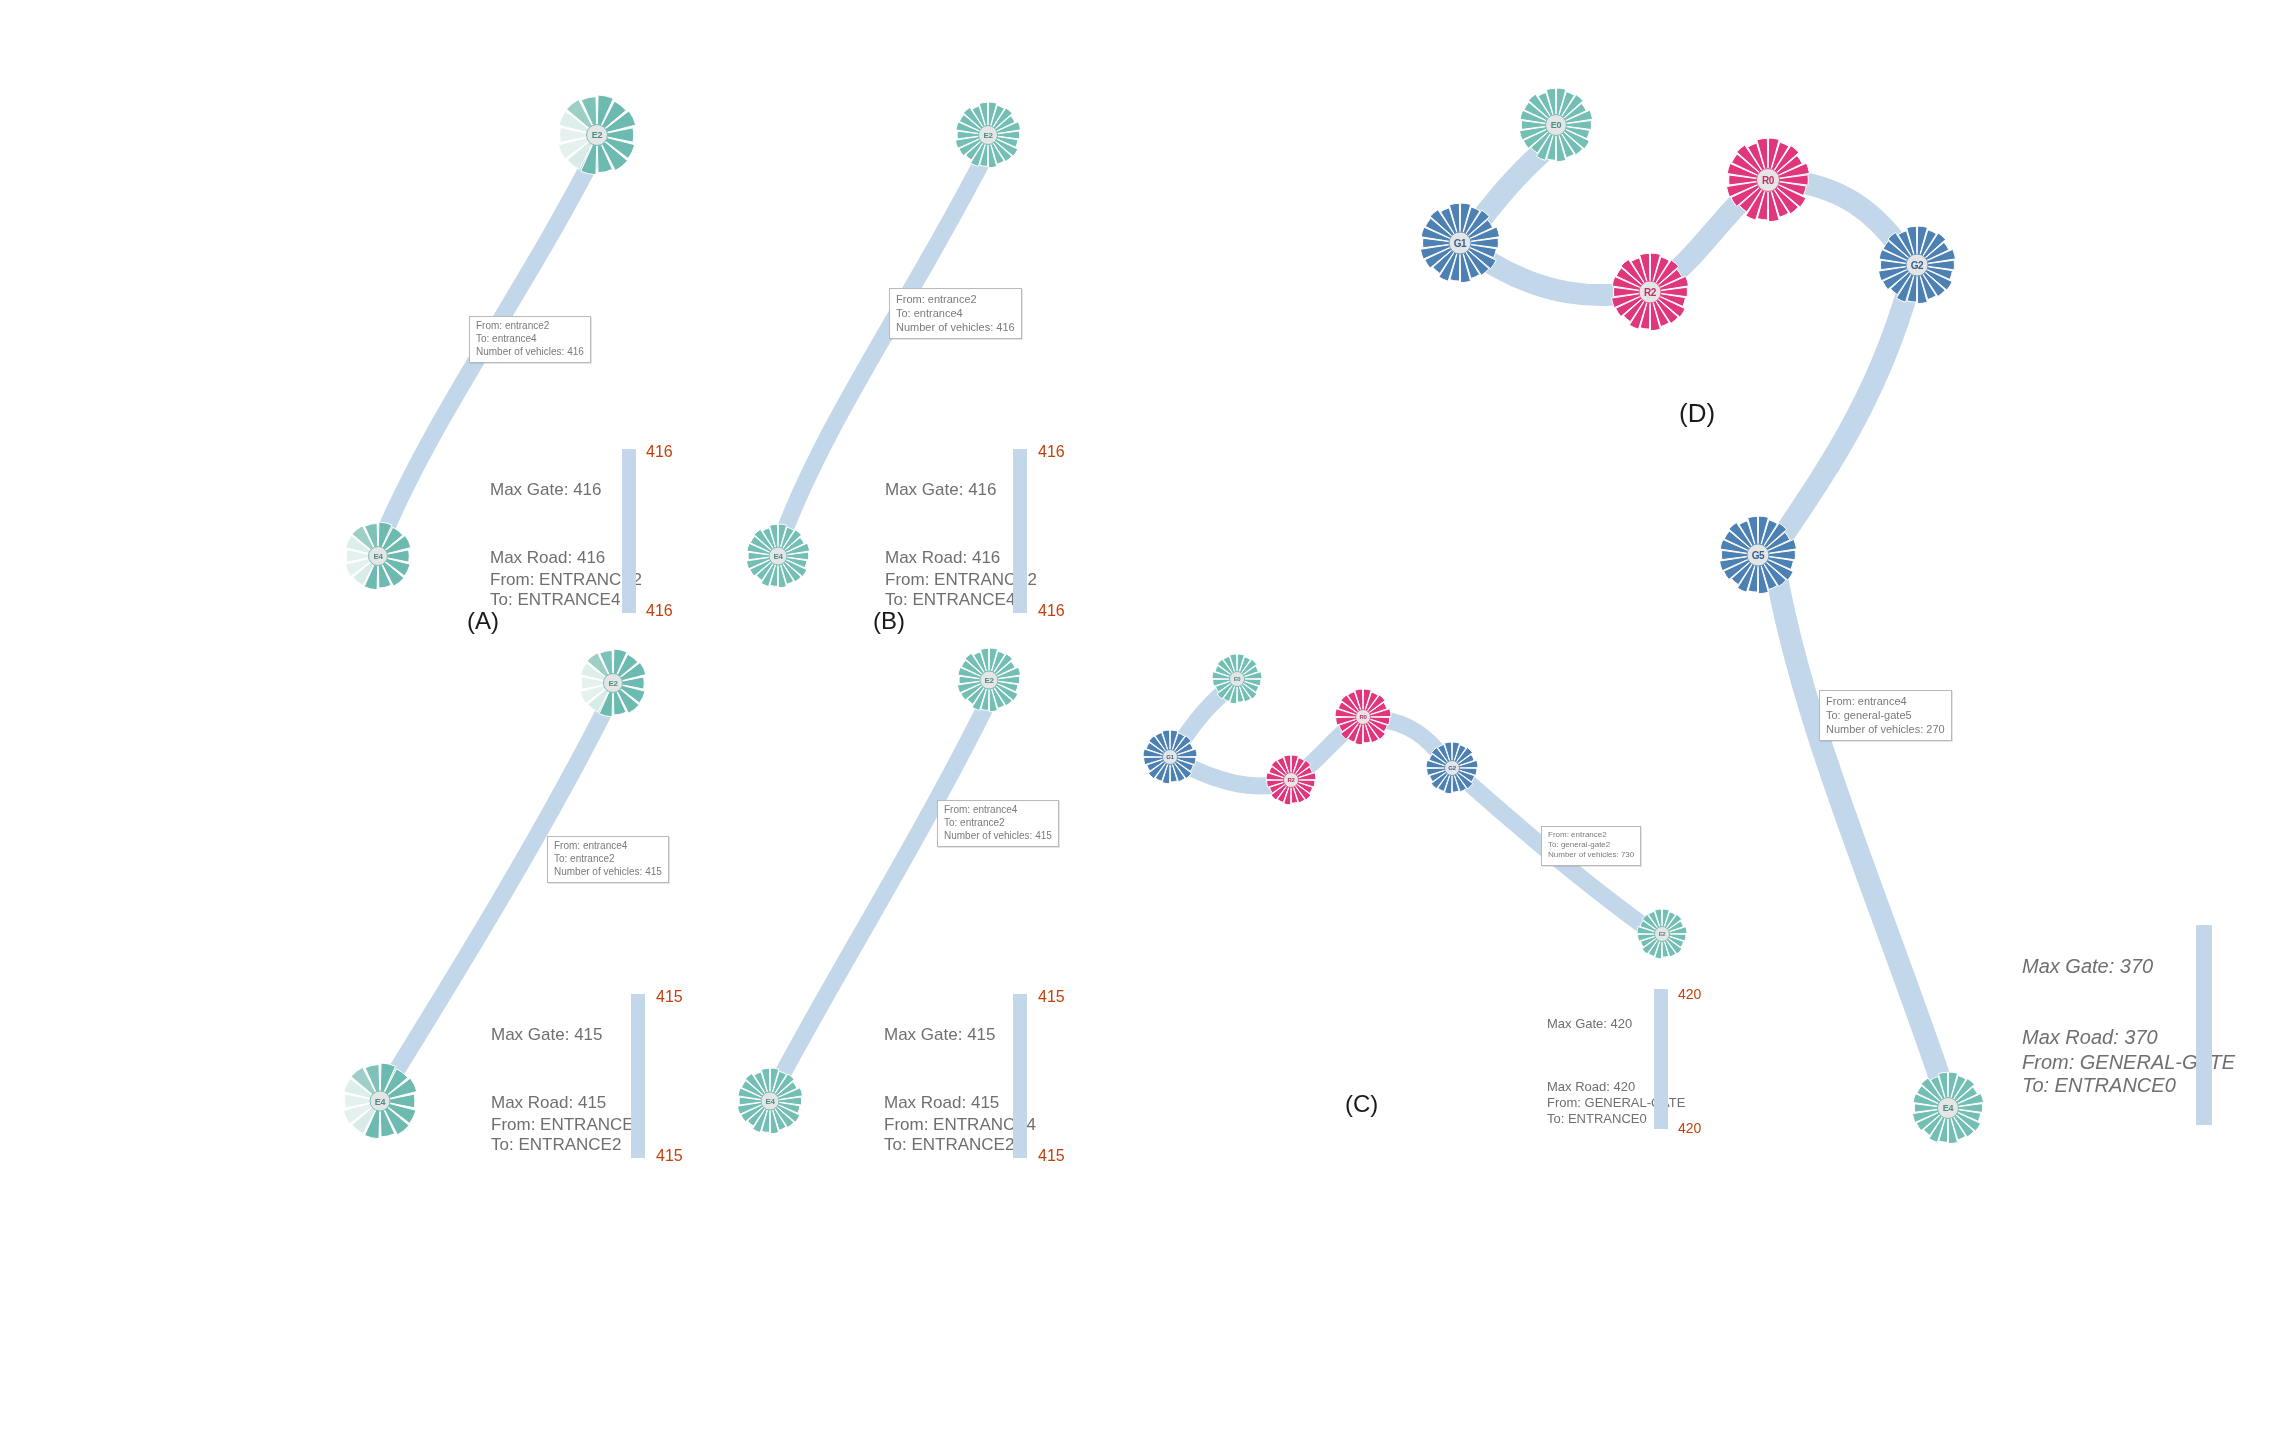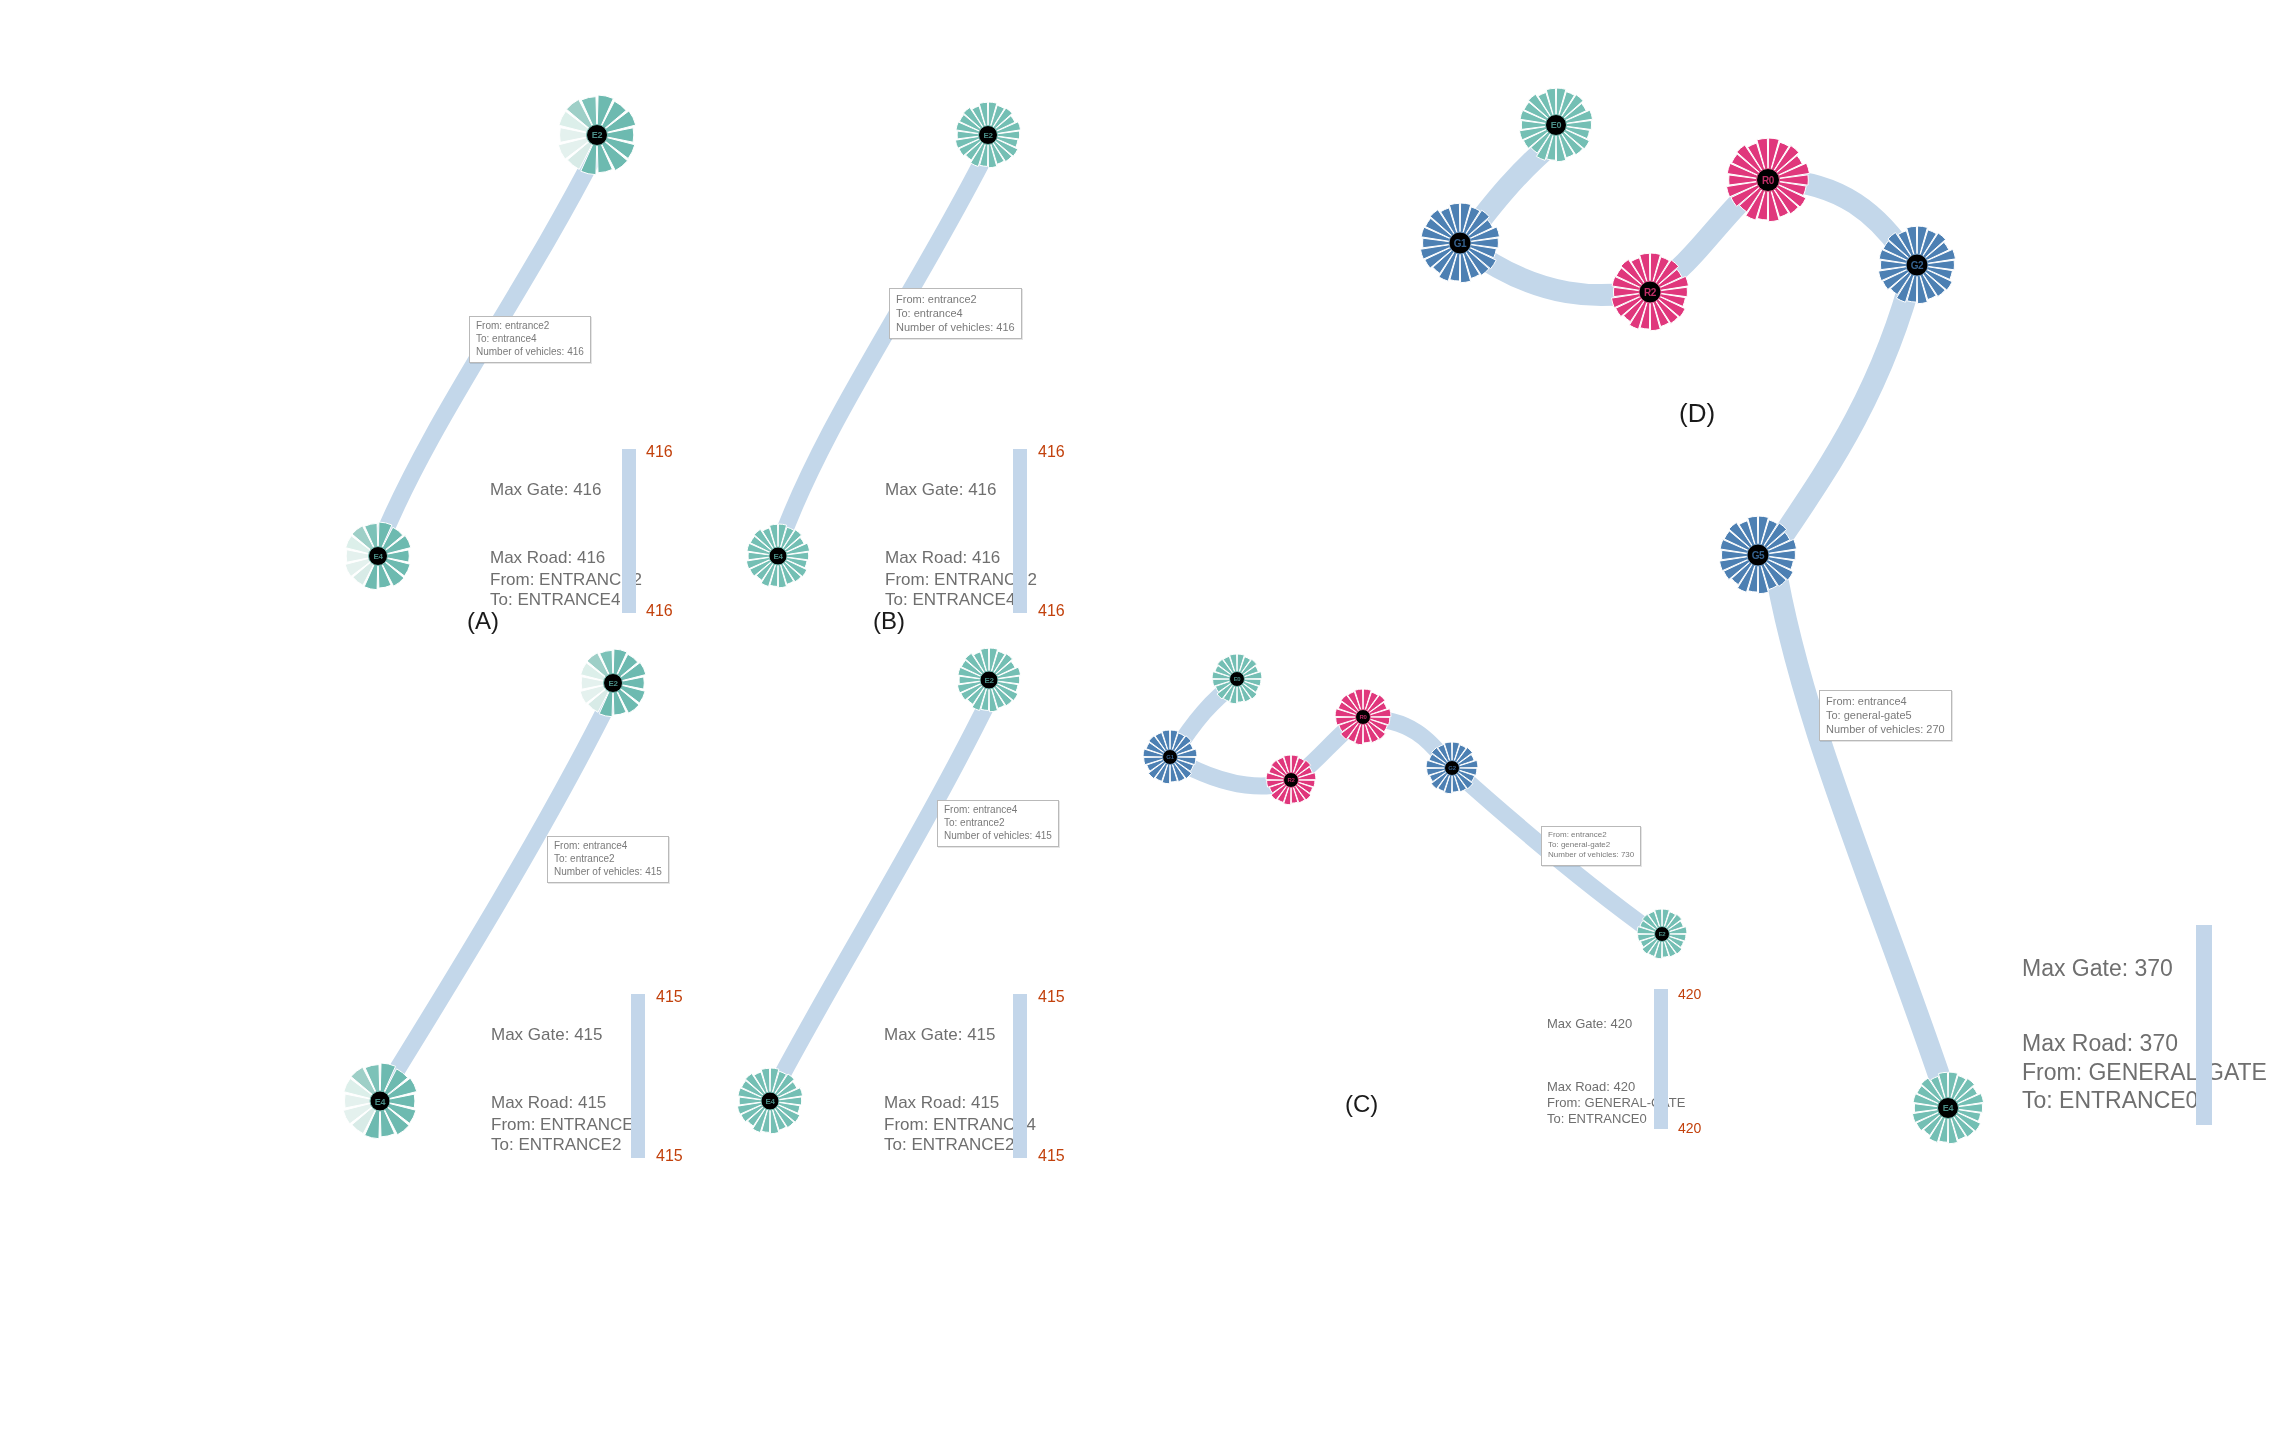--- a/index.html
+++ b/index.html
@@ -5,21 +5,21 @@
   html,body{margin:0;padding:0;background:#ffffff;}
   body{width:2288px;height:1436px;position:relative;overflow:hidden;
        font-family:"Liberation Sans","DejaVu Sans",sans-serif;color:#6d6d6d;}
   .stage{position:absolute;left:0;top:0;width:2288px;height:1436px;}
   svg.edges{position:absolute;left:0;top:0;width:2288px;height:1436px;overflow:visible;}
 
   
   .node{position:absolute;transform:translate(-50%,-50%);}
   .node svg{display:block;overflow:visible;}
   .node .hub{position:absolute;left:50%;top:50%;transform:translate(-50%,-50%);
-       border-radius:50%;background:#000000;display:flex;align-items:center;
+       border-radius:50%;background:#e5e5e5;display:flex;align-items:center;
        justify-content:center;font-weight:bold;letter-spacing:-0.3px;}
 
   
   .tip{position:absolute;background:#ffffff;border:1px solid #b9b9b9;
        padding:3px 6px 4px 6px;line-height:1.28;color:#7a7a7a;
        box-shadow:1px 1px 0 rgba(0,0,0,.10);white-space:nowrap;}
   .tip div{display:block;}
 
   
   .legend{position:absolute;color:#6f6f6f;}
@@ -714,21 +714,21 @@
     </svg>
     <span class="hub" style="width:20px;height:20px;font-size:9px;color:#4a8d86;border:1.5px solid #79c0b6;">E4</span>
   </div>
 
   <div class="tip" style="left:1819px;top:690px;font-size:11px;">
     <div>From: entrance4</div>
     <div>To: general-gate5</div>
     <div>Number of vehicles: 270</div>
   </div>
 
-  <div class="legend" style="left:2022px;top:955px;font-size:23px;">
+  <div class="legend" style="left:2022px;top:955px;font-size:20px;font-style:italic;">
     <div class="lg-gate">Max Gate: 370</div>
     <div class="lg-road">Max Road: 370</div>
     <div class="lg-line">From: GENERAL-GATE</div>
     <div class="lg-line">To: ENTRANCE0</div>
   </div>
   <div class="cbar" style="left:2196px;top:925px;width:16px;height:200px;"></div>
   <div class="panel-label" style="left:1679px;top:398px;font-size:26px;">(D)</div>
 
 </div>
 

